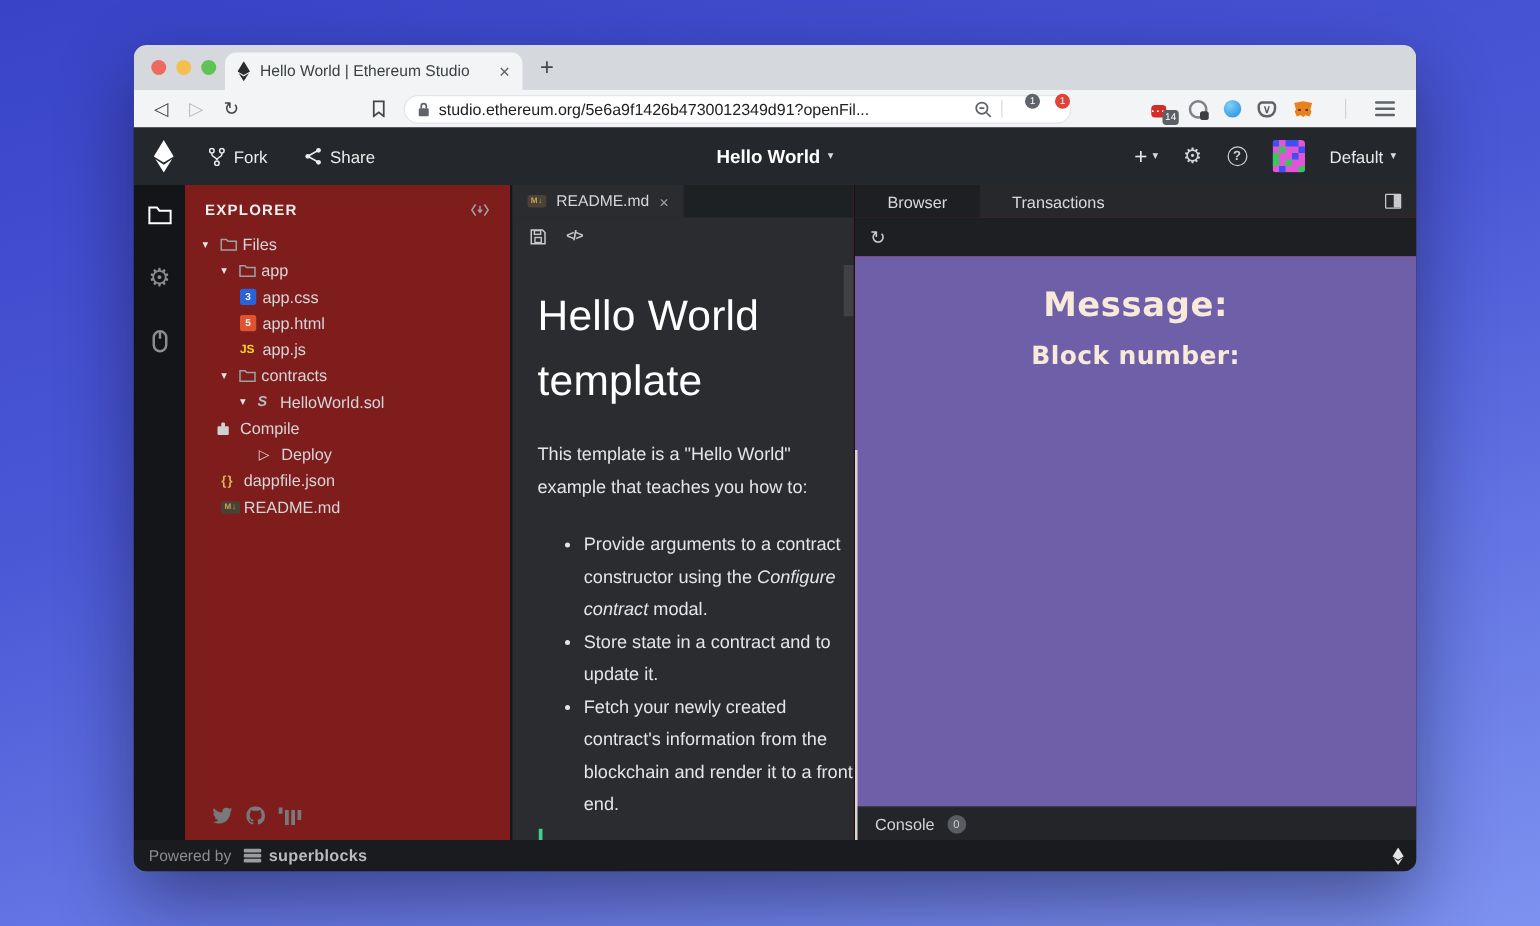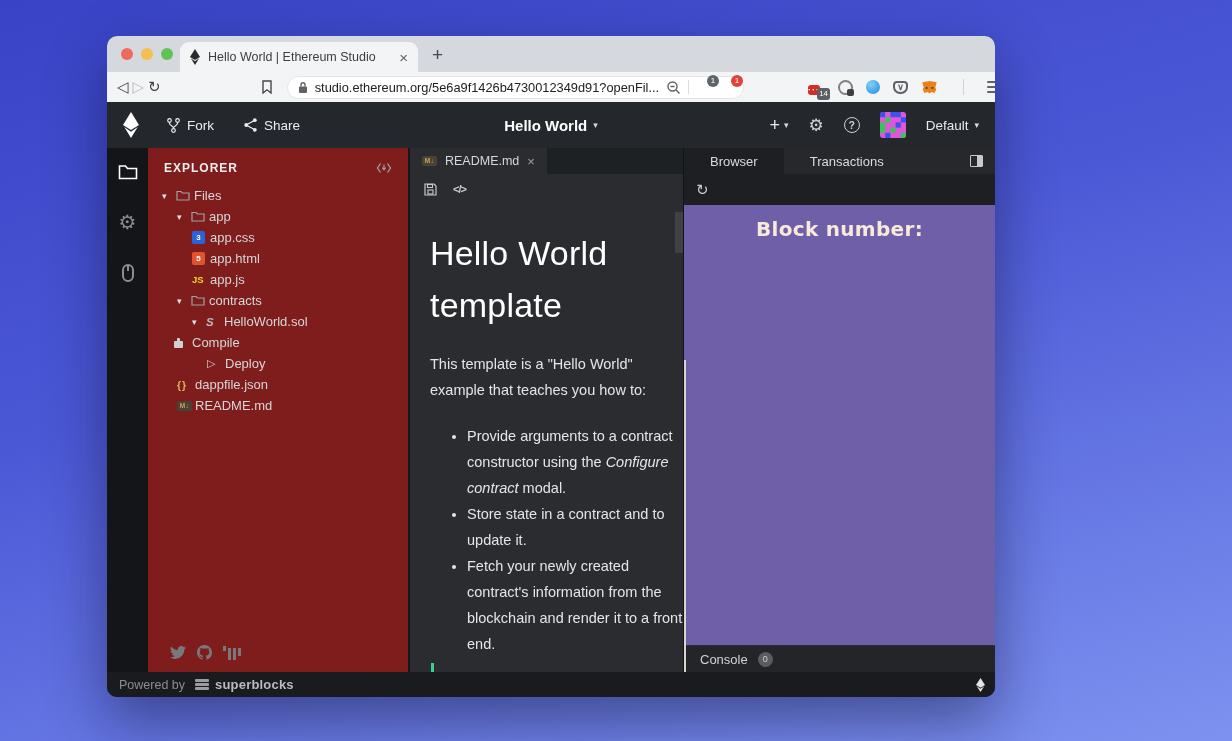--- a/index.html
+++ b/index.html
@@ -3,21 +3,21 @@
 <meta charset="utf-8">
 <style>
   * { margin:0; padding:0; box-sizing:border-box; }
   html,body { width:1232px; height:741px; overflow:hidden; }
   body {
     font-family:"Liberation Sans", sans-serif;
     background:linear-gradient(165deg,#3843c6 0%,#4b58d6 42%,#7d92f0 100%);
     position:relative;
   }
   .window {
-    position:absolute; left:107px; top:36px; width:888px; height:661px;
+    position:absolute; left:107px; top:36px; width:1026px; height:661px;
     border-radius:10px; overflow:hidden; background:#232528;
     box-shadow:0 24px 60px rgba(10,10,40,.45);
     display:flex; flex-direction:column;
   }
   
   .tabstrip { height:36px; background:#d5d8dc; display:flex; align-items:flex-end; flex:none; position:relative; }
   .traffic { position:absolute; left:14px; top:12px; display:flex; gap:8px; }
   .light { width:12px; height:12px; border-radius:50%; }
   .light.red{background:#ee6a5e;} .light.yellow{background:#f5bf4f;} .light.green{background:#61c355;}
   .tab { margin-left:73px; width:238px; height:30px; background:#f3f4f6; border-radius:9px 9px 0 0;
@@ -424,20 +424,21 @@
     <div class="preview">
       <div class="ptabbar" id="preview-tabs">
           <div class="ptab active">Browser</div>
           <div class="ptab">Transactions</div>
           <span class="panel-ic"></span>
         </div>
       <div class="preload">
         <span class="reload2">↻</span>
       </div>
       <div class="purple">
+        <div class="msg">Message:</div>
         <div class="blocknum">Block number:</div>
       </div>
       <div class="splitter-light"></div>
       <div class="consolebar">
         <span class="console-label">Console</span>
         <span class="console-badge">0</span>
       </div>
     </div>
   </div>
 

